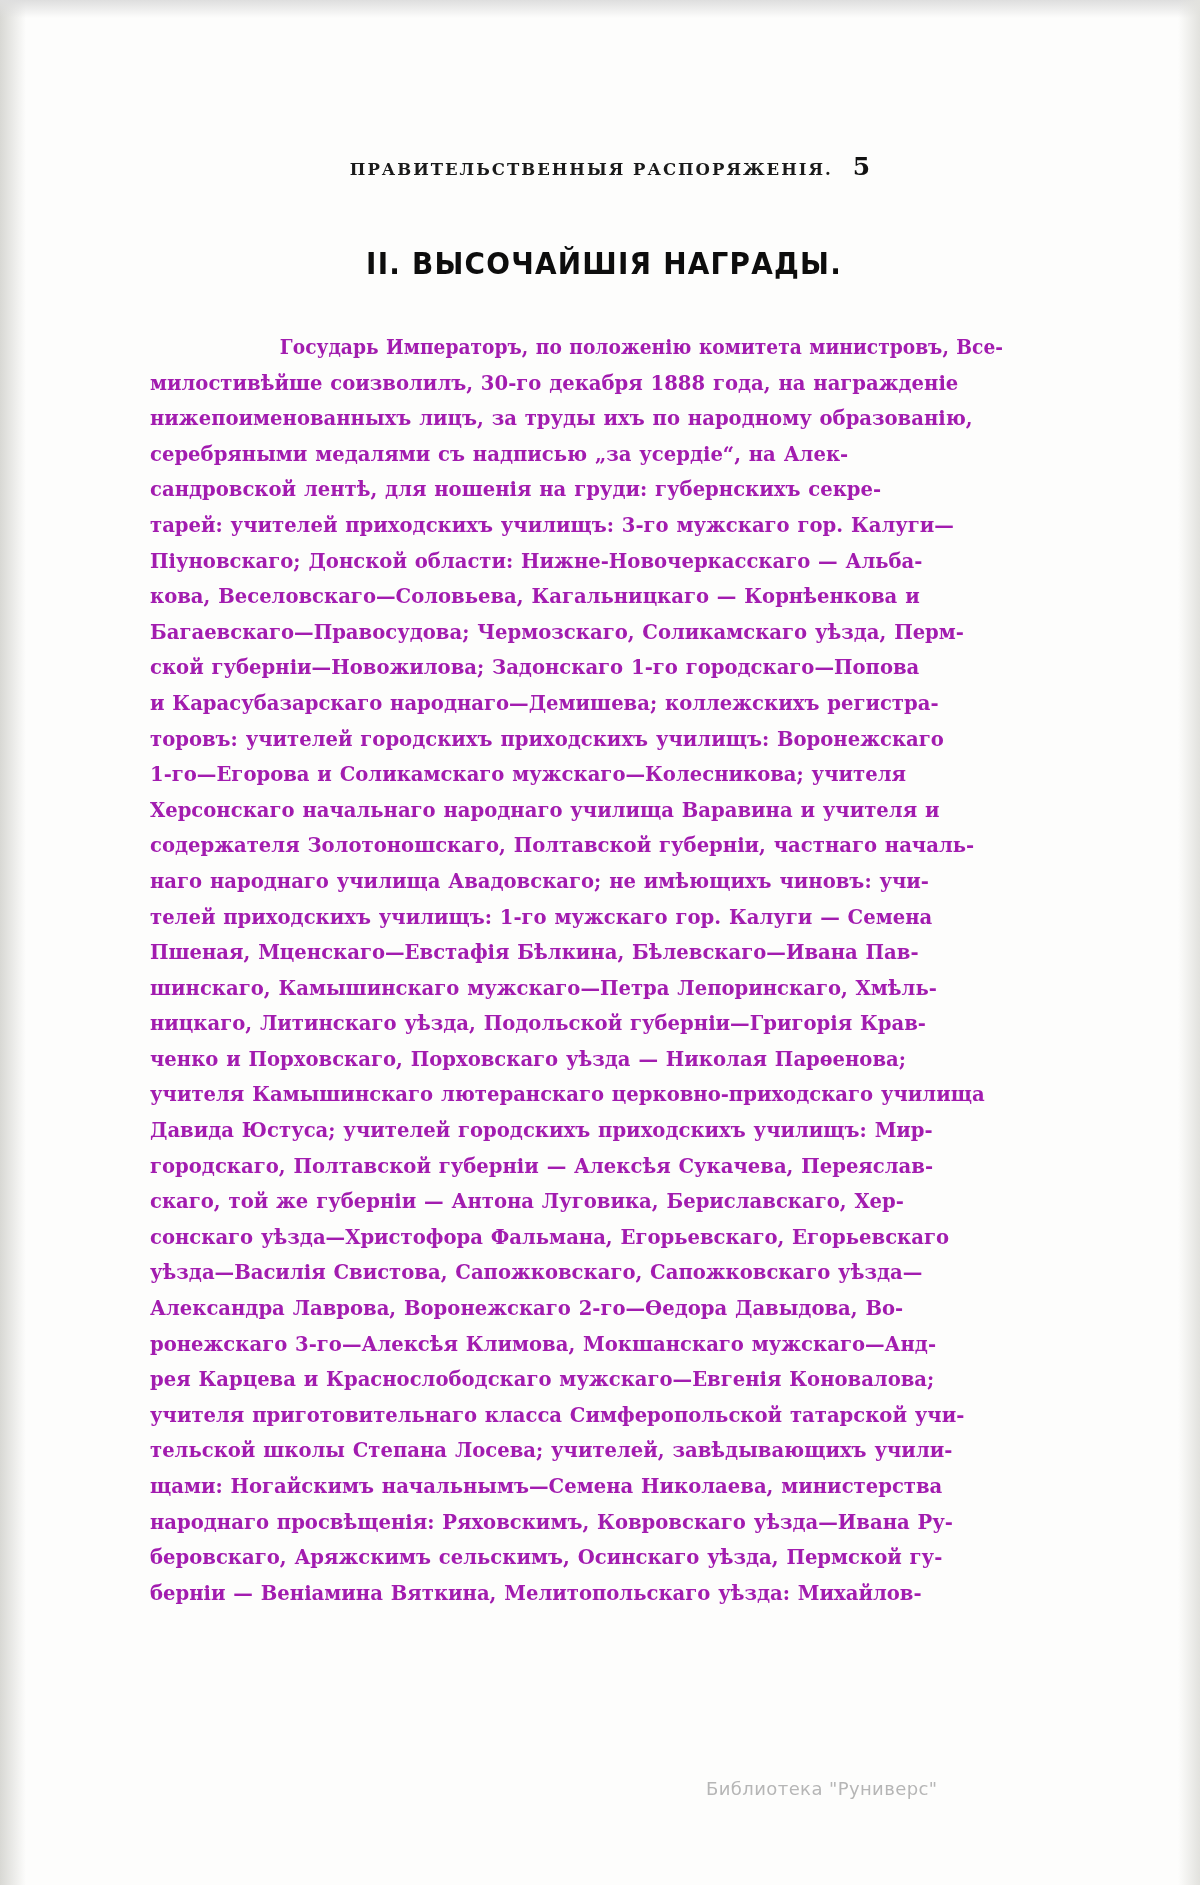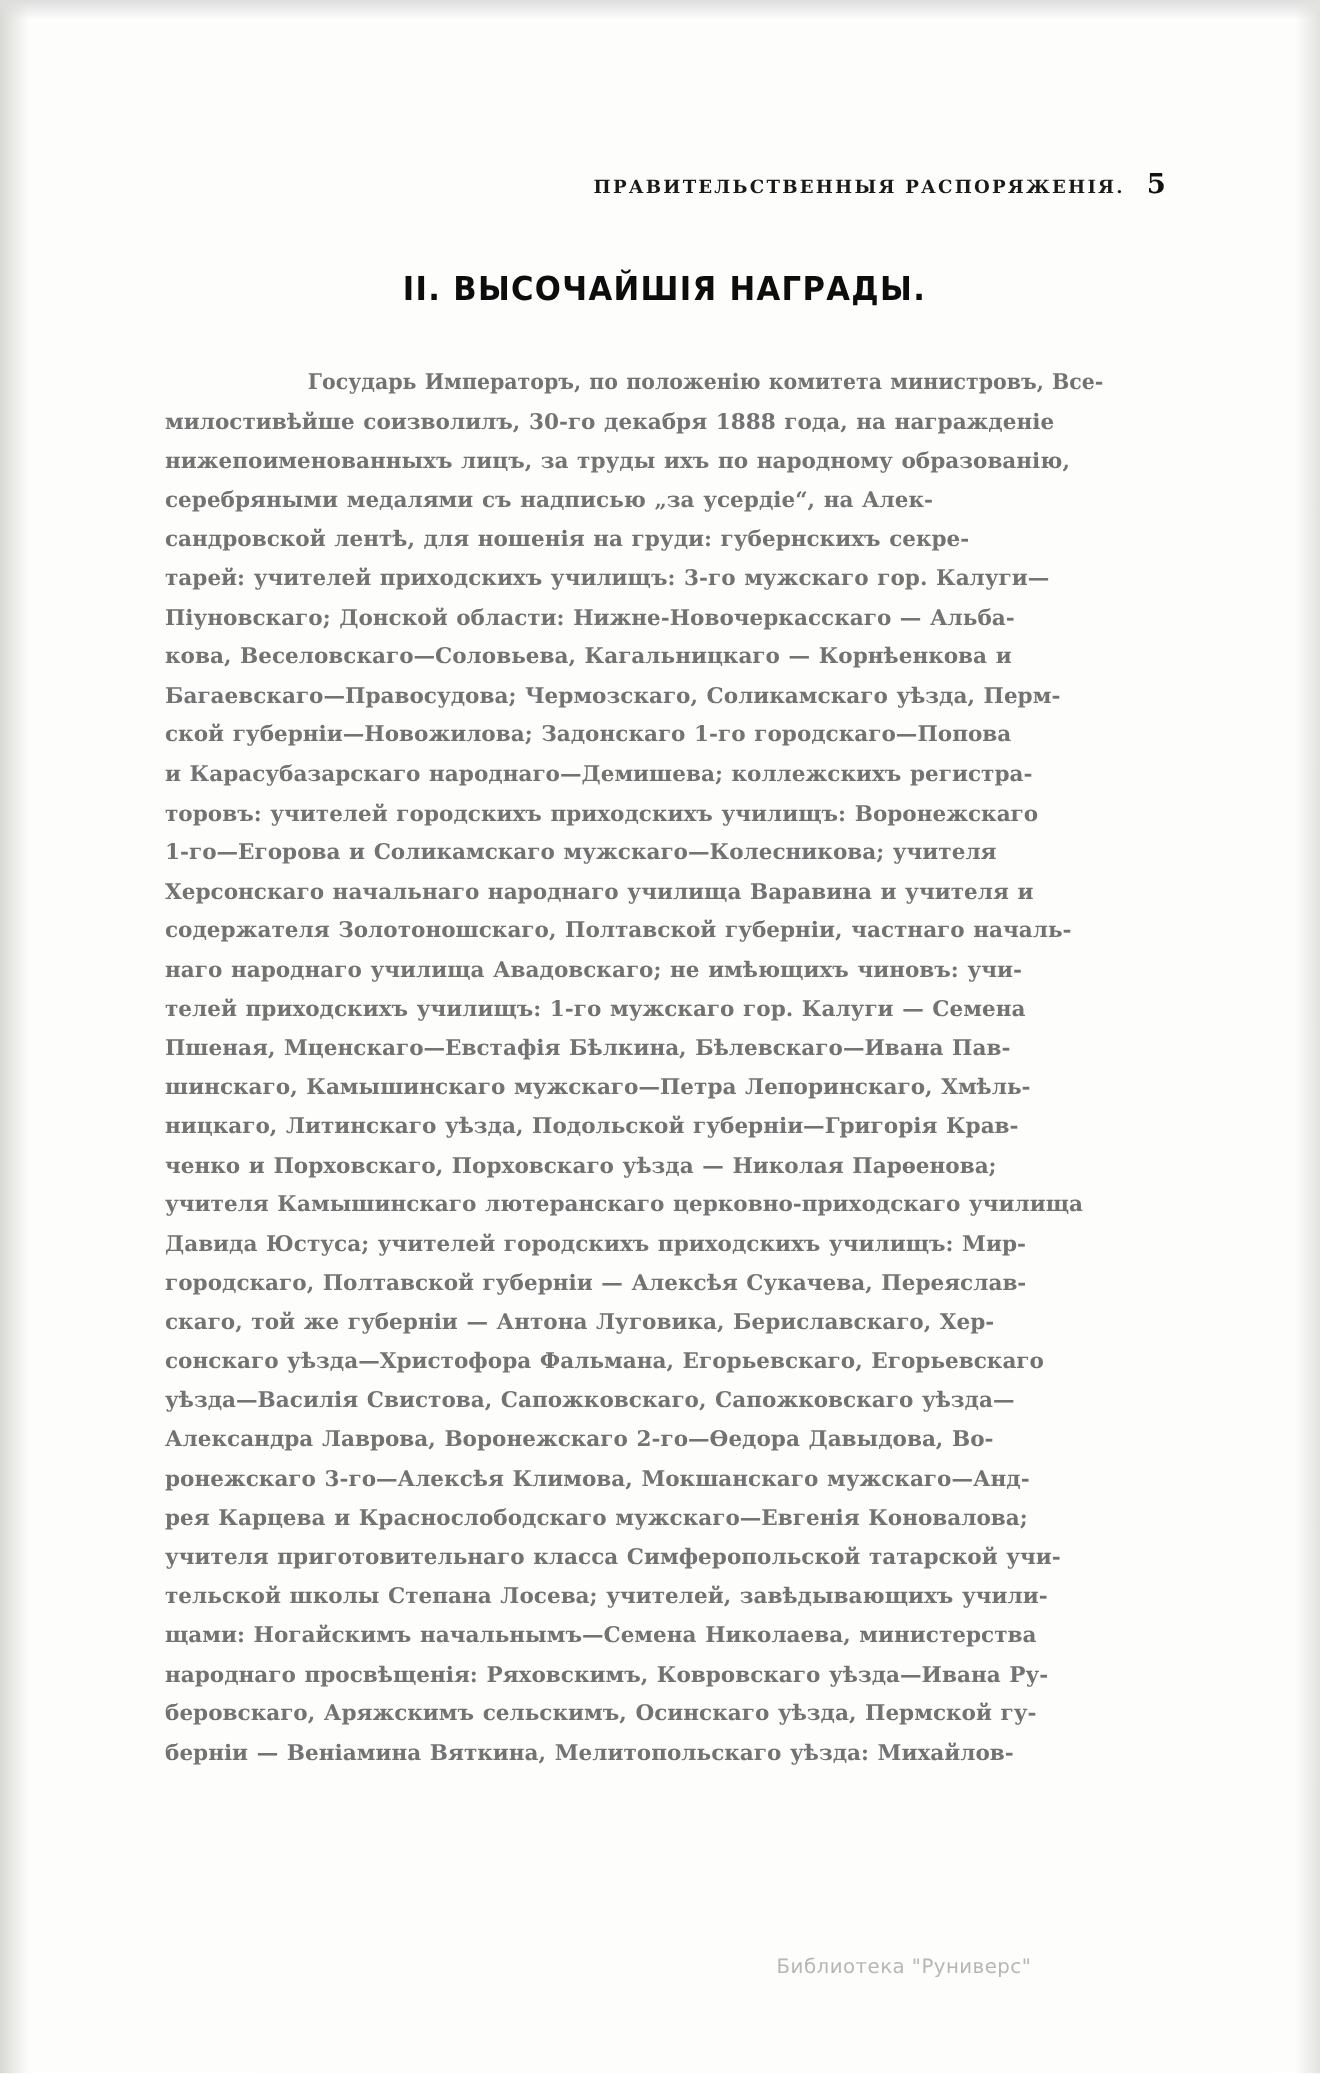--- a/index.html
+++ b/index.html
@@ -45,21 +45,21 @@
     background: linear-gradient(to left, #e2e2de, rgba(253,253,252,0));
     pointer-events: none;
   }
   .runhead {
     position: absolute;
     left: 160px;
     top: 152px;
     width: 900px;
     display: flex;
     align-items: baseline;
-    justify-content: flex-end;
+    justify-content: center;
   }
   .runhead-title {
     font-size: 16.5px;
     letter-spacing: 2.0px;
     font-weight: 700;
     color: #1a1a1a;
     font-family: "DejaVu Serif", serif;
     white-space: nowrap;
   }
   .runhead-page {
@@ -84,21 +84,21 @@
   }
   .body-text {
     position: absolute;
     left: 150px;
     top: 330px;
     width: 906px;
     font-family: "DejaVu Serif", serif;
     font-weight: 700;
     font-size: 19.6px;
     line-height: 35.6px;
-    color: #737373;
+    color: #a21caf;
     text-align: justify;
     text-justify: inter-word;
     word-spacing: 1px;
     text-indent: 44px;
     -webkit-font-smoothing: none;
   }
   .body-text .ln {
     display: block;
     white-space: nowrap;
     text-indent: 0;

